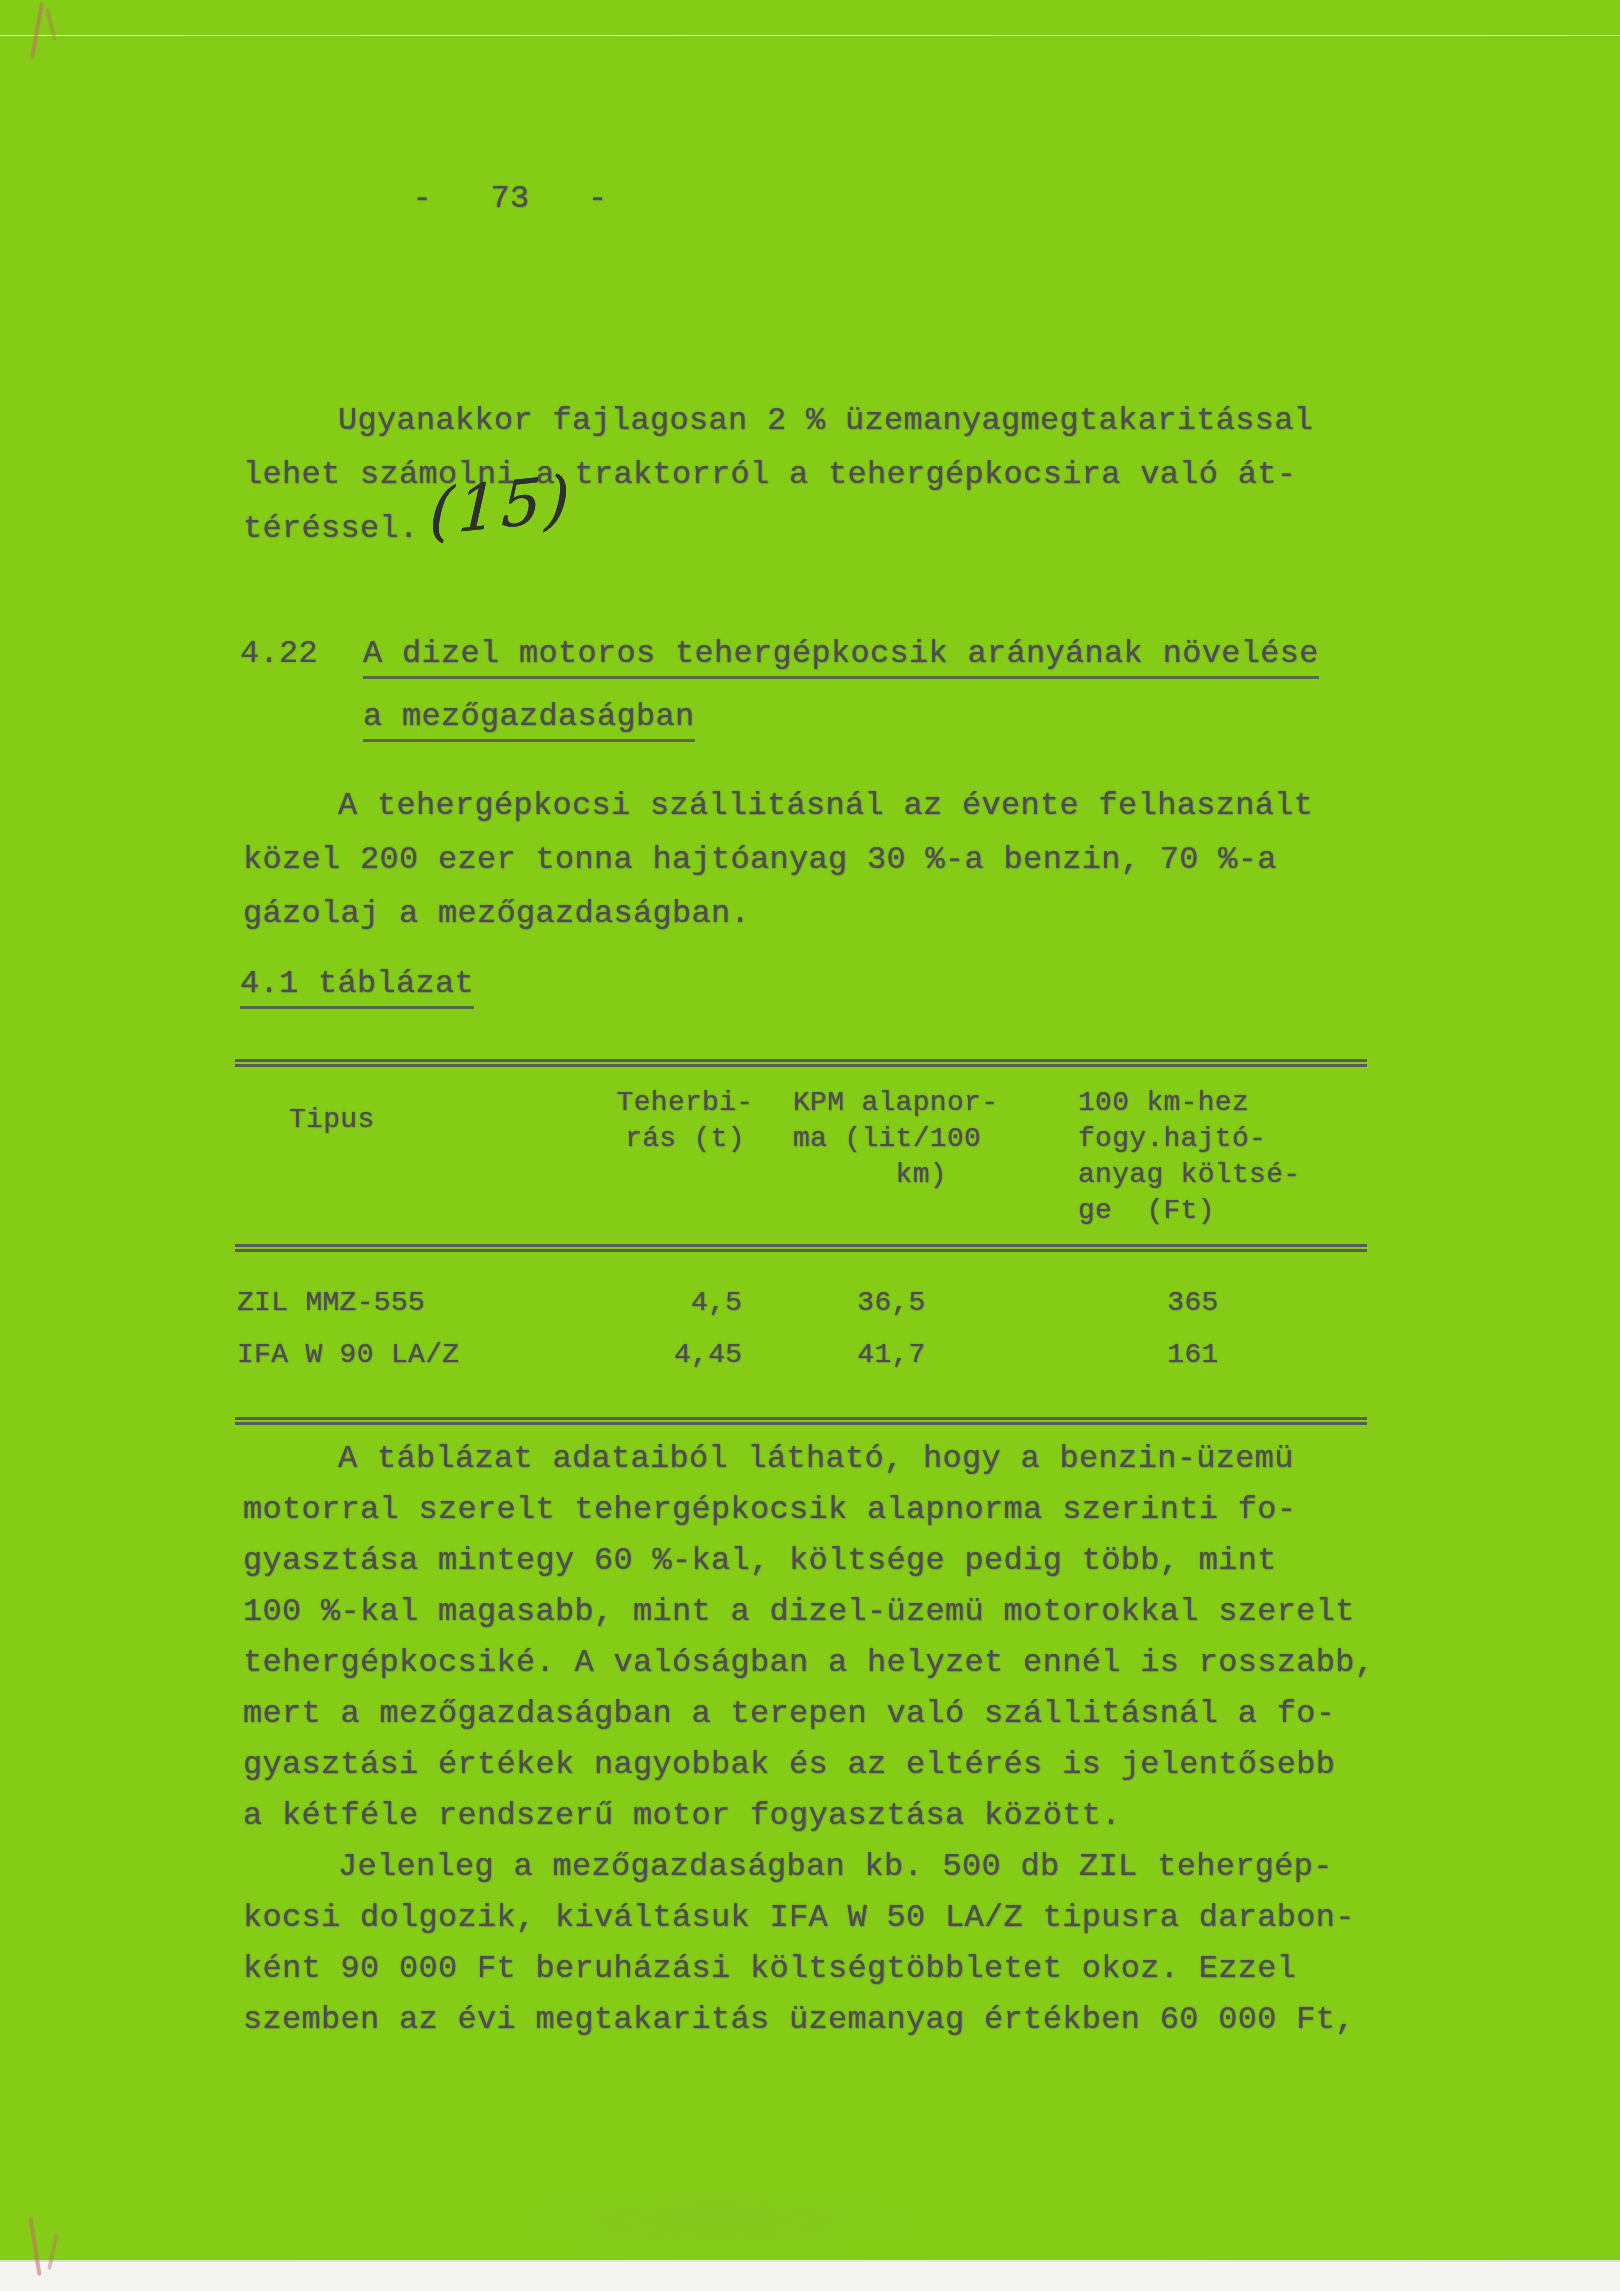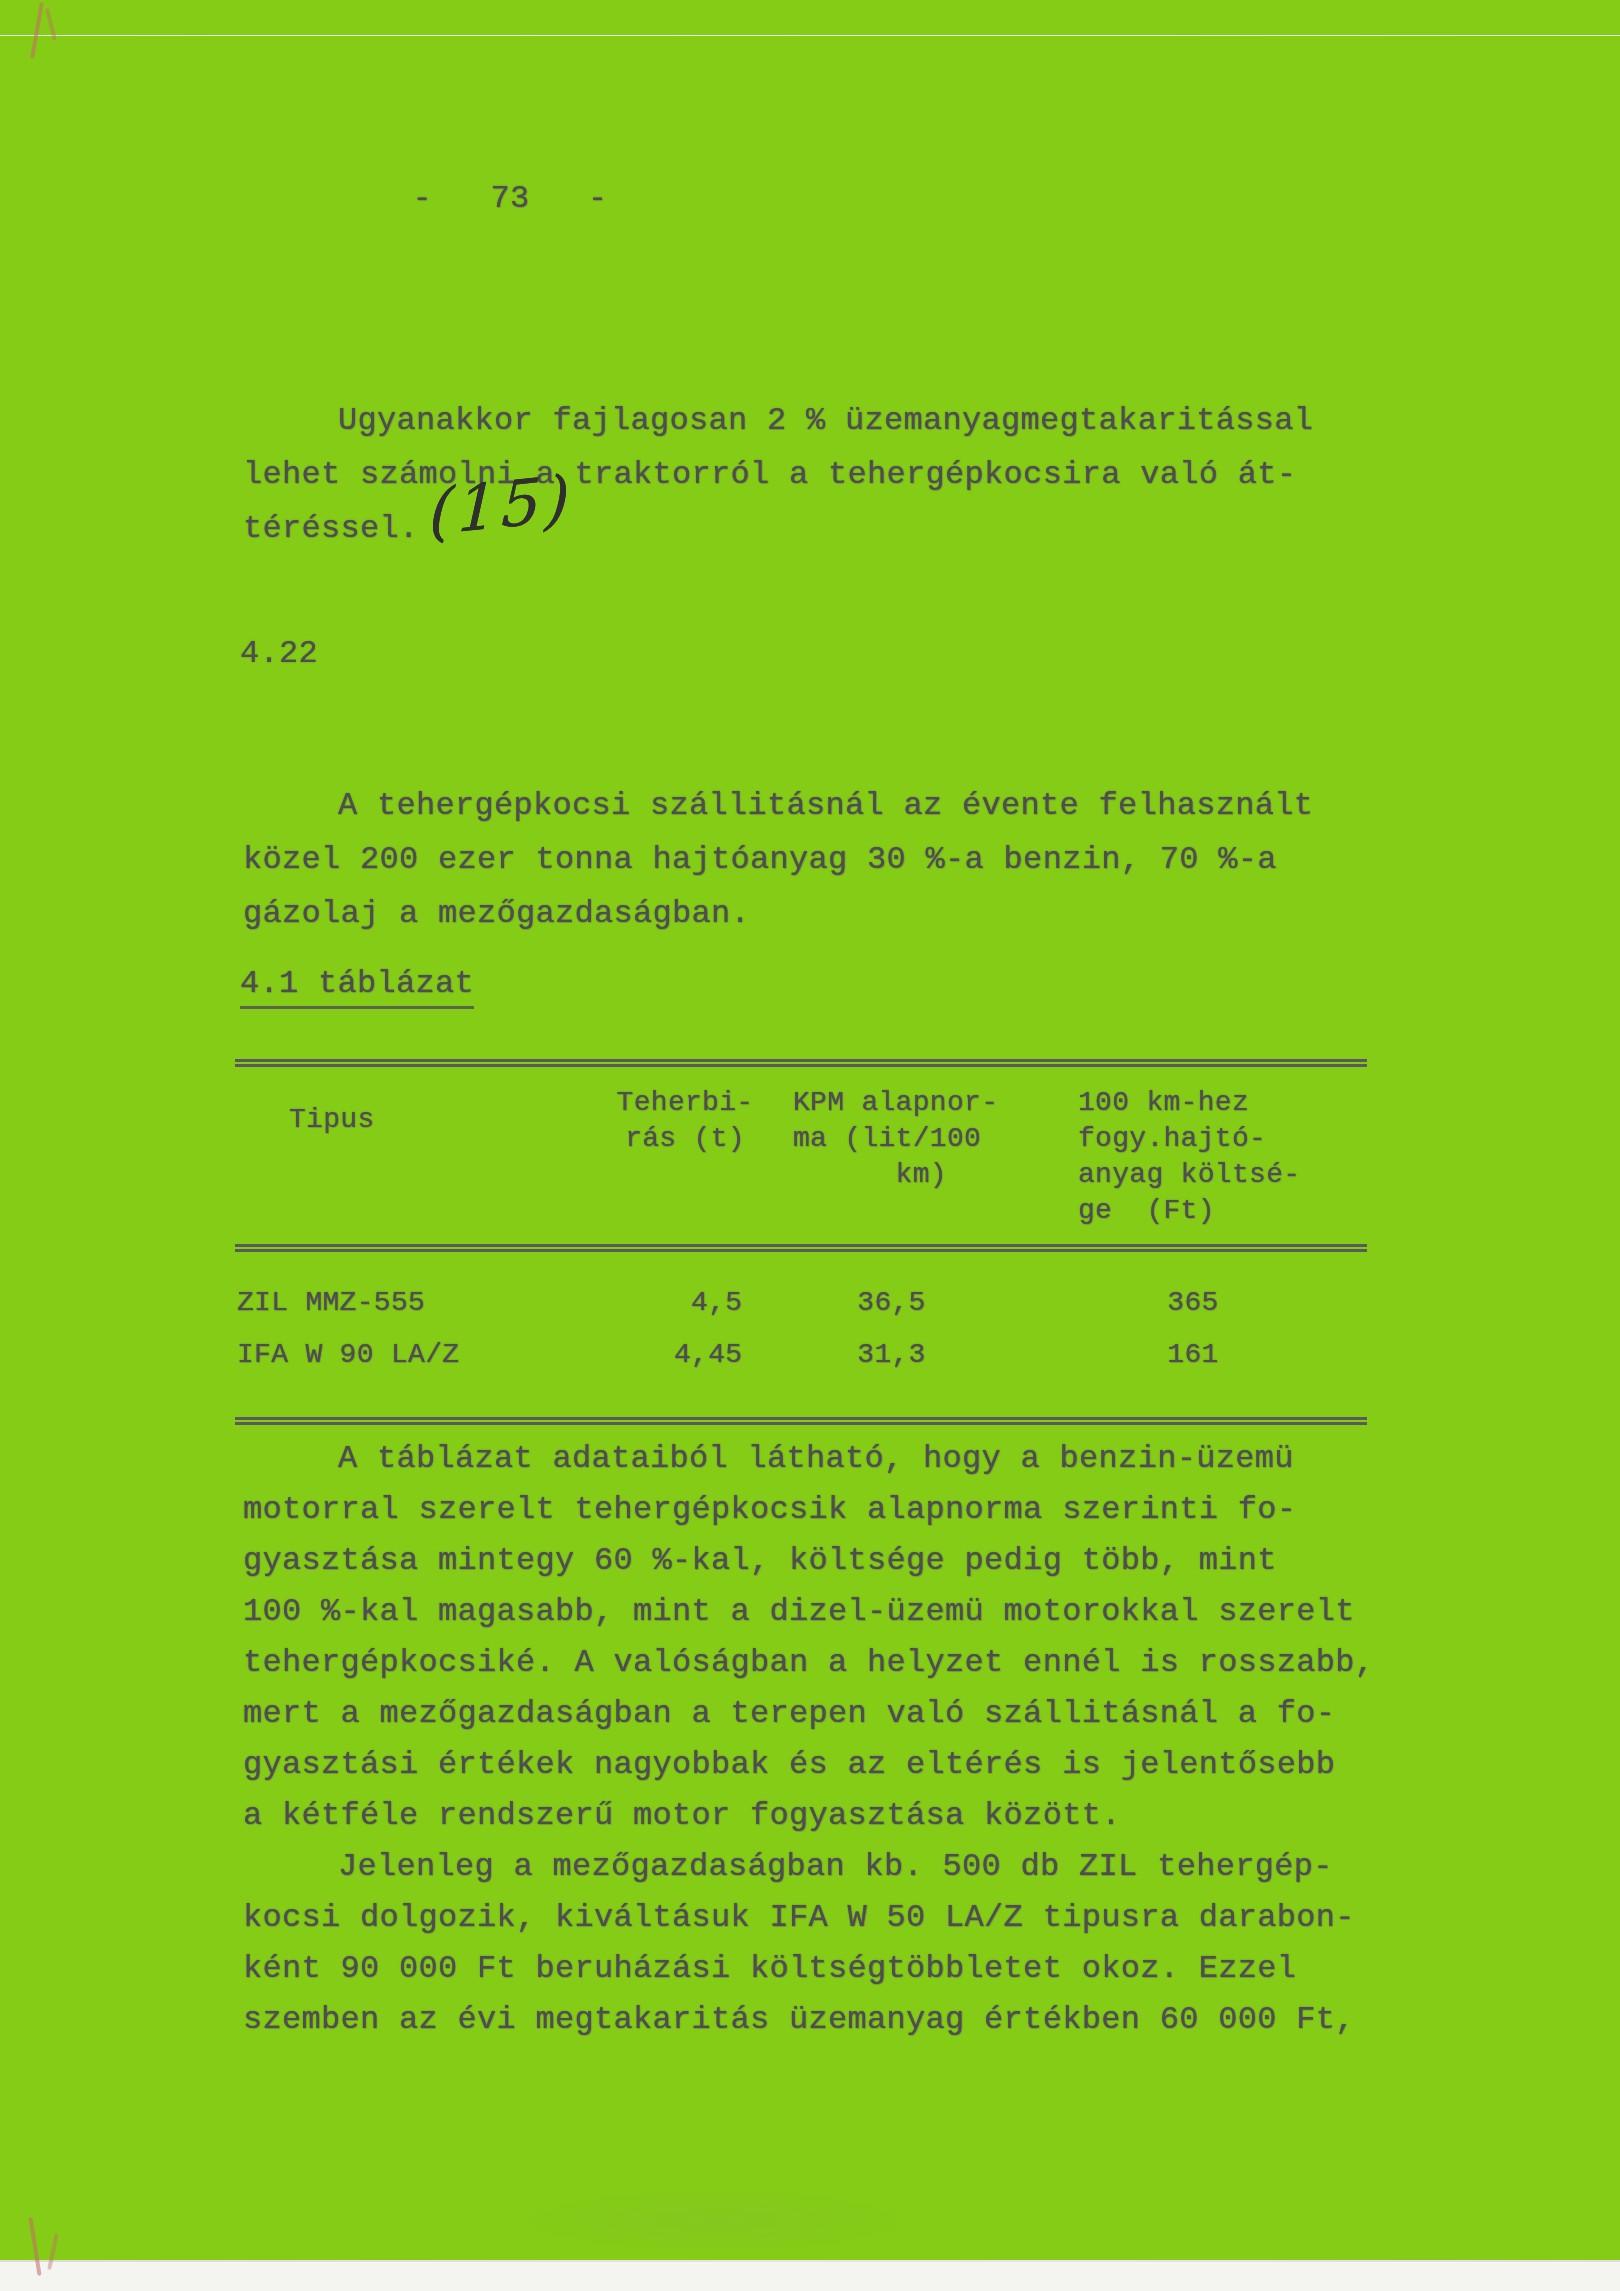--- a/index.html
+++ b/index.html
@@ -125,20 +125,24 @@
   <div id="page-number" class="tw">-   73   -</div>
 
   <div id="para1" class="tw indent">Ugyanakkor fajlagosan 2 % üzemanyagmegtakaritással
 lehet számolni a traktorról a tehergépkocsira való át-
 téréssel.</div>
 
   <div id="annotation-15">(15)</div>
 
   <div id="section-heading">
     <span id="section-number">4.22</span>
+    <span class="heading-lines">
+      <span class="heading-line"><span class="underlined">A dizel motoros tehergépkocsik arányának növelése</span></span>
+      <span class="heading-line"><span class="underlined">a mezőgazdaságban</span></span>
+    </span>
   </div>
 
   <div id="para2" class="tw indent">A tehergépkocsi szállitásnál az évente felhasznált
 közel 200 ezer tonna hajtóanyag 30 %-a benzin, 70 %-a
 gázolaj a mezőgazdaságban.</div>
 
   <div id="table-caption">
     <span class="underlined">4.1 táblázat</span>
   </div>
 
@@ -166,21 +170,21 @@
     <tbody>
       <tr>
         <td class="c1">ZIL MMZ-555</td>
         <td class="c2">4,5</td>
         <td class="c3">36,5</td>
         <td class="c4">365</td>
       </tr>
       <tr>
         <td class="c1">IFA W 90 LA/Z</td>
         <td class="c2">4,45</td>
-        <td class="c3">31,3</td>
+        <td class="c3">41,7</td>
         <td class="c4">161</td>
       </tr>
     </tbody>
   </table>
 
   <div id="para3" class="tw indent">A táblázat adataiból látható, hogy a benzin-üzemü
 motorral szerelt tehergépkocsik alapnorma szerinti fo-
 gyasztása mintegy 60 %-kal, költsége pedig több, mint
 100 %-kal magasabb, mint a dizel-üzemü motorokkal szerelt
 tehergépkocsiké. A valóságban a helyzet ennél is rosszabb,

